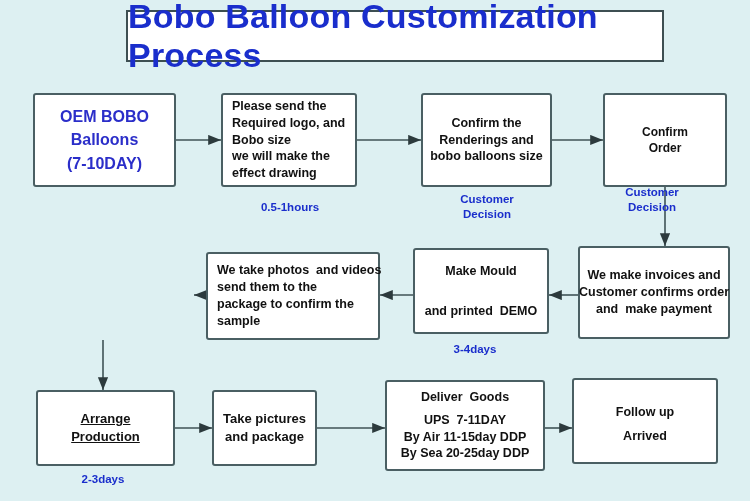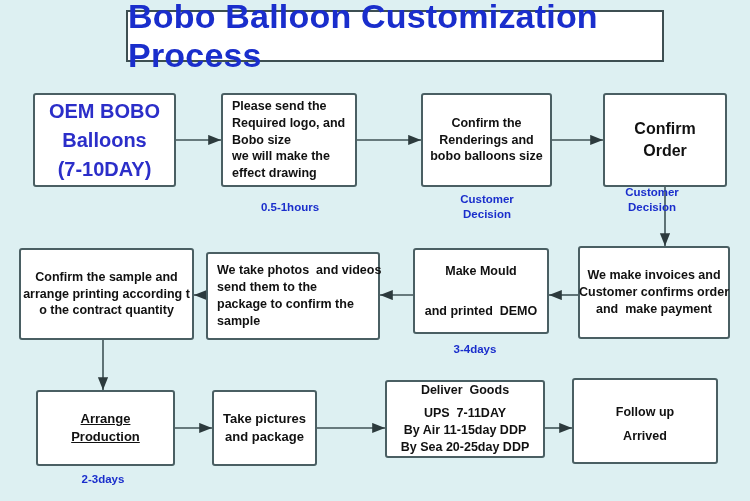--- a/index.html
+++ b/index.html
@@ -57,21 +57,21 @@
   #title-text {
     color: #1a2ecc;
     font-size: 34px;
     font-weight: bold;
     letter-spacing: 0.2px;
   }
 
   
   .blue-box {
     color: #2b2ec9;
-    font-size: 20px;
+    font-size: 16px;
     line-height: 1.45;
   }
   .blue-box .line { font-weight: bold; }
 
   .note {
     position: absolute;
     color: #1a2ecc;
     font-size: 11.5px;
     font-weight: bold;
     text-align: center;
@@ -79,21 +79,21 @@
     white-space: pre-line;
   }
 
   svg#wires {
     position: absolute;
     left: 0; top: 0;
     width: 750px;
     height: 501px;
     pointer-events: none;
   }
-  .big   { font-size: 16px; }
+  .big   { font-size: 12px; }
   .mid   { font-size: 13px; }
 </style>
 </head>
 <body>
 
 <div id="canvas">
 
   <div id="title-box">
     <span id="title-text">Bobo Balloon Customization Process</span>
   </div>
@@ -154,25 +154,20 @@
     <span class="line">Confirm</span>
     <span class="line">Order</span>
   </div>
 
   <div class="note" style="left:230px; top:200px; width:120px;">0.5-1hours</div>
   <div class="note" style="left:427px; top:192px; width:120px;">Customer
 Decision</div>
   <div class="note" style="left:592px; top:185px; width:120px;">Customer
 Decision</div>
 
-  <div class="box center" style="left:19px; top:248px; width:175px; height:92px;">
-    <span class="line">Confirm the sample and</span>
-    <span class="line">arrange printing according t</span>
-    <span class="line">o the contract quantity</span>
-  </div>
 
   <div class="box left" style="left:206px; top:252px; width:174px; height:88px;">
     <span class="line">We take photos  and videos</span>
     <span class="line">send them to the</span>
     <span class="line">package to confirm the</span>
     <span class="line">sample</span>
   </div>
 
   <div class="box center" style="left:413px; top:248px; width:136px; height:86px;gap:23px;">
     <span class="line">Make Mould</span>
@@ -190,21 +185,21 @@
   <div class="box center mid" style="left:36px; top:390px; width:139px; height:76px;text-decoration:underline;">
     <span class="line">Arrange</span>
     <span class="line">Production</span>
   </div>
 
   <div class="box center mid" style="left:212px; top:390px; width:105px; height:76px;">
     <span class="line">Take pictures</span>
     <span class="line">and package</span>
   </div>
 
-  <div class="box center" style="left:385px; top:380px; width:160px; height:78px;">
+  <div class="box center" style="left:385px; top:380px; width:160px; height:91px;">
     <span class="line">Deliver  Goods</span>
     <span class="line" style="height:6px"></span>
     <span class="line">UPS  7-11DAY</span>
     <span class="line">By Air 11-15day DDP</span>
     <span class="line">By Sea 20-25day DDP</span>
   </div>
 
   <div class="box center" style="left:572px; top:378px; width:146px; height:86px;">
     <span class="line" style="height:7px"></span>
     <span class="line">Follow up</span>

